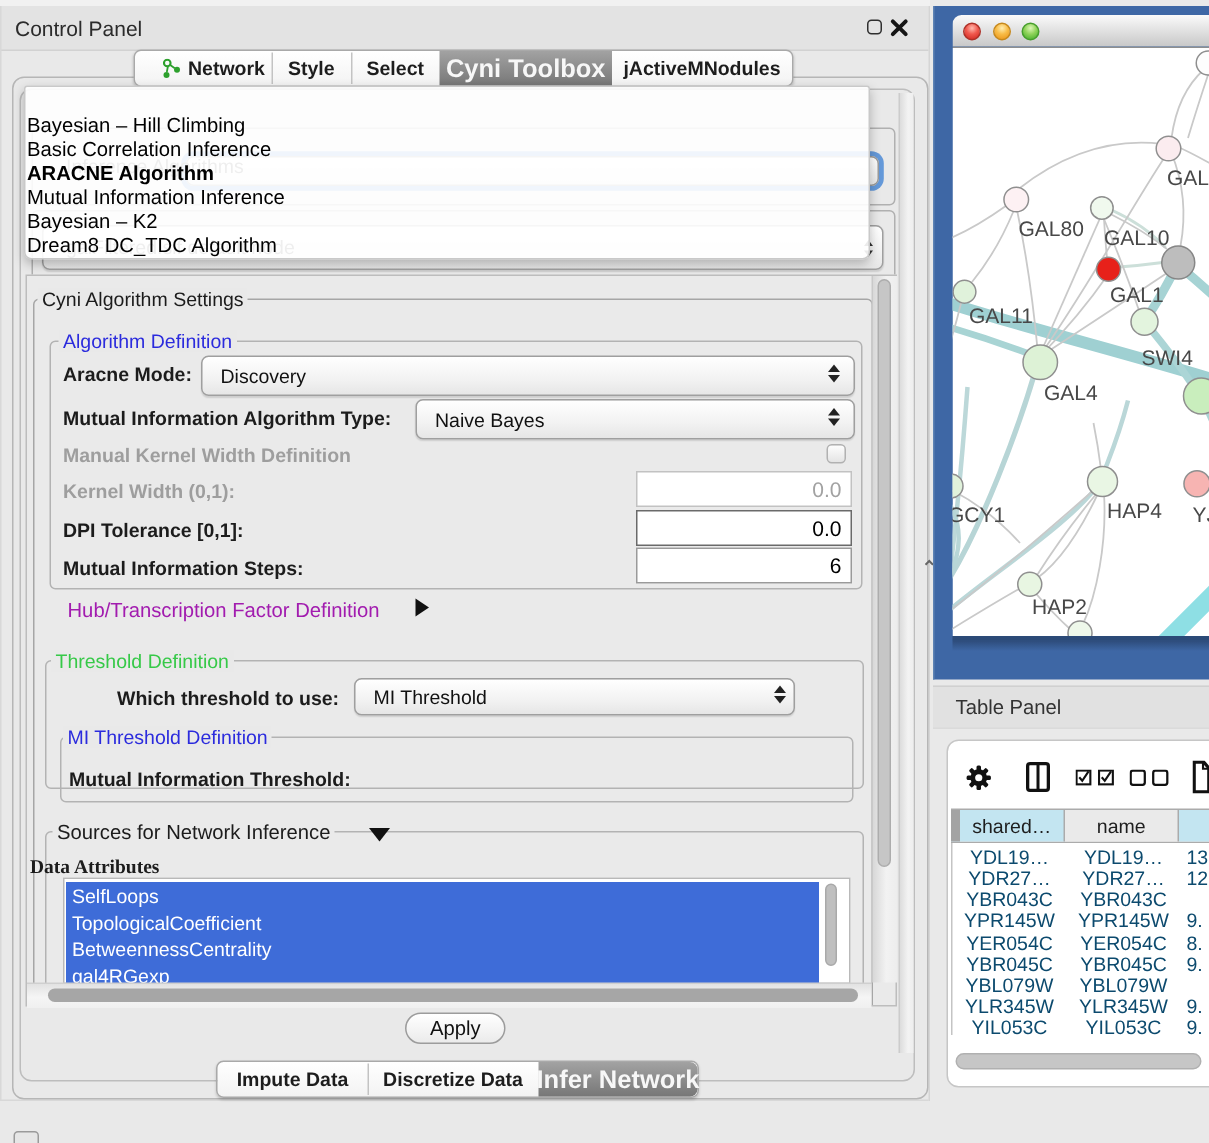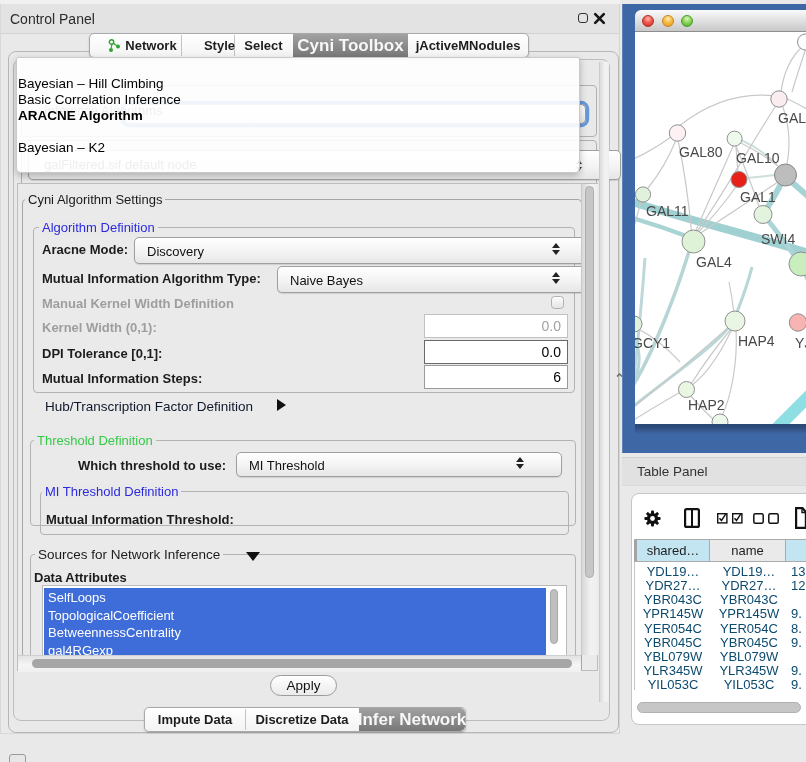--- a/index.html
+++ b/index.html
@@ -3,21 +3,21 @@
 <meta charset="utf-8">
 <style>
   html,body{margin:0;padding:0;}
   body{font-family:"Liberation Sans",sans-serif;background:#e9e9e9;}
   #stage{position:relative;width:806px;height:762px;overflow:hidden;background:#e9e9e9;font-family:"Liberation Sans",sans-serif;}
   .abs{position:absolute;}
   .lbl{position:absolute;font-size:13px;font-weight:bold;color:#1c1c1c;white-space:nowrap;}
   .glbl{position:absolute;font-size:13px;font-weight:bold;color:#9e9e9e;white-space:nowrap;}
   .grp{position:absolute;border:1px solid #aaaaaa;border-radius:4px;}
   .gtitle{position:absolute;font-size:13px;background:#e9e9e9;padding:0 3px;white-space:nowrap;z-index:3;}
-  .combo{position:absolute;border:1px solid #9f9f9f;border-radius:5px;background:linear-gradient(#ffffff,#f2f2f2 60%,#e6e6e6);box-shadow:0 1px 1px rgba(0,0,0,0.12);padding-left:32px;}
+  .combo{position:absolute;border:1px solid #9f9f9f;border-radius:5px;background:linear-gradient(#ffffff,#f2f2f2 60%,#e6e6e6);box-shadow:0 1px 1px rgba(0,0,0,0.12);}
   .combo .ct{position:absolute;left:12px;top:50%;transform:translateY(-50%);font-size:13px;color:#111;white-space:nowrap;}
   .carr{position:absolute;width:0;height:0;}
   .tfield{position:absolute;background:#fff;font-size:14px;color:#000;text-align:right;white-space:nowrap;}
   .tfield span{position:absolute;right:6px;top:50%;transform:translateY(-50%);}
   .seg{position:absolute;background:linear-gradient(#ffffff,#f3f3f3);border:1px solid #a9a9a9;border-radius:5px;box-shadow:0 1px 2px rgba(0,0,0,0.18);}
   .segtxt{position:absolute;top:0;height:100%;display:flex;align-items:center;justify-content:center;font-size:13px;font-weight:700;color:#1d1d1d;white-space:nowrap;}
   .segsel{position:absolute;top:0;height:100%;background:linear-gradient(#a2a2a2,#777777);display:flex;align-items:center;justify-content:center;font-size:17px;font-weight:700;color:#f7f7f7;white-space:nowrap;}
   .segsep{position:absolute;top:1px;bottom:1px;width:1px;background:#c3c3c3;}
 </style>
 </head>
@@ -43,21 +43,21 @@
   <div class="segsep" style="left:91px;"></div>
   <div class="segsep" style="left:144px;"></div>
   <div class="segtxt" style="left:0;width:91px;padding-left:14px;box-sizing:border-box;">
     <svg width="13" height="14" viewBox="0 0 13 14" style="margin-right:4px;">
           <circle cx="3.5" cy="3" r="2.2" fill="none" stroke="#2ea12e" stroke-width="1.4"></circle>
           <circle cx="3" cy="11" r="2" fill="#2ea12e"></circle>
           <circle cx="10" cy="7.5" r="2" fill="#2ea12e"></circle>
           <path d="M4 5 L3.2 9 M5 4 L8.5 6.5" stroke="#2ea12e" stroke-width="1.2"></path>
         </svg>
     Network</div>
-  <div class="segtxt" style="left:91px;width:53px;margin-left:12px;">Style</div>
+  <div class="segtxt" style="left:91px;width:53px;">Style</div>
   <div class="segtxt" style="left:144px;width:59px;">Select</div>
   <div class="segtxt" style="left:318px;width:120px;">jActiveMNodules</div>
 </div>
 
 <div class="grp" style="left:21px;top:85px;width:574px;height:50px;border-color:#b0b0b0;"></div>
 <div class="abs" style="left:124px;top:104px;width:462px;height:20px;border-radius:5px;background:linear-gradient(#ffffff,#e9e9e9);border:1px solid #9a9a9a;box-shadow:0 0 0 3.2px rgba(78,139,214,0.85);box-sizing:border-box;"></div>
 <div class="grp" style="left:21px;top:140px;width:574px;height:46px;border-color:#b0b0b0;"></div>
 <div class="combo" style="left:28px;top:150px;width:559px;height:28px;"></div>
 <div class="carr" style="left:576px;top:160px;border-left:3.5px solid transparent;border-right:3.5px solid transparent;border-bottom:4.5px solid #333;"></div>
 <div class="carr" style="left:576px;top:167px;border-left:3.5px solid transparent;border-right:3.5px solid transparent;border-top:4.5px solid #333;"></div>
@@ -98,41 +98,41 @@
   <div class="lbl" style="left:24px;top:162px;">DPI Tolerance [0,1]:</div>
   <div class="tfield" style="left:406px;top:156px;width:144px;height:24px;border:1.5px solid #6a6a6a;box-sizing:border-box;">
         <span>0.0</span>
       </div>
 
   <div class="lbl" style="left:24px;top:187px;">Mutual Information Steps:</div>
   <div class="tfield" style="left:406px;top:181px;width:144px;height:24px;border:1px solid #9a9a9a;box-sizing:border-box;">
         <span>6</span>
       </div>
 
-  <div class="abs" style="left:27px;top:215px;font-size:13.5px;color:#0f172a;white-space:nowrap;">Hub/Transcription Factor Definition</div>
+  <div class="abs" style="left:27px;top:215px;font-size:13.5px;color:#a21caf;white-space:nowrap;">Hub/Transcription Factor Definition</div>
   <div class="carr" style="left:259px;top:215px;border-top:6.5px solid transparent;border-bottom:6.5px solid transparent;border-left:9px solid #111;"></div>
 
   <div class="grp" style="left:12px;top:256px;width:544px;height:84px;border-color:#b3b3b3;"></div>
   <div class="gtitle" style="left:16px;top:249px;color:#36c948;">Threshold Definition</div>
 
   <div class="lbl" style="left:60px;top:274px;">Which threshold to use:</div>
   <div class="combo" style="left:218px;top:268px;width:292px;height:23px;">
         <span class="ct">MI Threshold</span>
       </div>
   <div class="carr" style="left:498px;top:272.5px;border-left:4px solid transparent;border-right:4px solid transparent;border-bottom:5px solid #222;"></div>
   <div class="carr" style="left:498px;top:280px;border-left:4px solid transparent;border-right:4px solid transparent;border-top:5px solid #222;"></div>
 
   <div class="grp" style="left:22px;top:307px;width:527px;height:42px;border-color:#b3b3b3;"></div>
   <div class="gtitle" style="left:24px;top:300px;color:#2b2bdd;">MI Threshold Definition</div>
   <div class="lbl" style="left:28px;top:328px;">Mutual Information Threshold:</div>
 
   <div class="grp" style="left:12px;top:370px;width:544px;height:140px;border-color:#b3b3b3;"></div>
   <div class="abs" style="left:17px;top:363px;font-size:13.5px;color:#1c1c1c;background:#eaeaea;padding:0 3px;white-space:nowrap;z-index:3;">Sources for Network Inference</div>
   <div class="carr" style="left:228px;top:368px;border-left:7px solid transparent;border-right:7px solid transparent;border-top:9px solid #111;z-index:4;"></div>
-  <div class="lbl" style="left:16px;top:386px;">Data Attributes</div>
+  <div class="lbl" style="left:2px;top:386px;font-family:Liberation Serif, serif;">Data Attributes</div>
   <div class="abs" style="left:24px;top:401px;width:525px;height:71px;background:#ffffff;border:1px solid #b9b9b9;box-sizing:border-box;">
     <div style="position:absolute;left:1px;top:2px;width:502px;height:68px;background:#3e6cd8;"></div>
     <div style="position:absolute;left:5px;top:4px;font-size:13px;color:#fff;">SelfLoops</div>
     <div style="position:absolute;left:5px;top:21.5px;font-size:13px;color:#fff;">TopologicalCoefficient</div>
     <div style="position:absolute;left:5px;top:39px;font-size:13px;color:#fff;">BetweennessCentrality</div>
     <div style="position:absolute;left:5px;top:56.5px;font-size:13px;color:#fff;">gal4RGexp</div>
     <div style="position:absolute;left:507px;top:3px;width:8px;height:55px;background:#bfbfbf;border:1px solid #a9a9a9;border-radius:4px;box-sizing:border-box;"></div>
   </div>
 </div>
 
@@ -153,21 +153,23 @@
 </div>
 
 <svg class="abs" style="left:616px;top:372px;" width="7" height="7" viewBox="0 0 7 7">
       <path d="M1 4.5 L3.5 2 L6 4.5" fill="none" stroke="#666" stroke-width="1.3"></path>
     </svg>
 
 <div class="abs" style="left:16px;top:57px;width:564px;height:116px;background:rgba(255,255,255,0.90);border:1px solid #c9c9c9;border-radius:2px 2px 5px 5px;box-shadow:0 3px 7px rgba(0,0,0,0.25);box-sizing:border-box;z-index:50;">
   <div style="position:absolute;left:1px;top:18px;font-size:13.5px;color:#000;">Bayesian – Hill Climbing</div>
   <div style="position:absolute;left:1px;top:34px;font-size:13.5px;color:#000;">Basic Correlation Inference</div>
   <div style="position:absolute;left:1px;top:50px;font-size:13.5px;color:#000;font-weight:bold;">ARACNE Algorithm</div>
+  <div style="position:absolute;left:1px;top:66px;font-size:13.5px;color:#000;">Mutual Information Inference</div>
   <div style="position:absolute;left:1px;top:82px;font-size:13.5px;color:#000;">Bayesian – K2</div>
+  <div style="position:absolute;left:1px;top:98px;font-size:13.5px;color:#000;">Dream8 DC_TDC Algorithm</div>
 </div>
 
 <div class="abs" style="left:622px;top:4px;width:184px;height:449px;background:#3e67a5;border-left:1.5px solid #5e83b4;box-sizing:border-box;"></div>
 <div class="abs" id="netwin" style="left:635px;top:10px;width:171px;height:414px;">
   <div class="abs" style="left:0;top:0;width:171px;height:22px;background:linear-gradient(#fafafa,#c8c8c8);border-radius:6px 0 0 0;border-bottom:1px solid #8e8e8e;box-sizing:border-box;"></div>
   <div class="abs" style="left:7px;top:5px;width:12px;height:12px;border-radius:50%;background:radial-gradient(circle at 50% 28%,#ffb9ae 0%,#f0594e 45%,#da372f 80%);border:1px solid #ad3128;box-sizing:border-box;"></div>
   <div class="abs" style="left:26.5px;top:5px;width:12px;height:12px;border-radius:50%;background:radial-gradient(circle at 50% 28%,#ffedb0 0%,#f8bc47 45%,#efa026 80%);border:1px solid #c6881c;box-sizing:border-box;"></div>
   <div class="abs" style="left:46px;top:5px;width:12px;height:12px;border-radius:50%;background:radial-gradient(circle at 50% 28%,#dcf6b6 0%,#90d35a 45%,#5cba3a 80%);border:1px solid #479e2d;box-sizing:border-box;"></div>
   <svg class="abs" style="left:0;top:22px;" width="171" height="392" viewBox="0 0 171 392" id="netsvg">
     <rect x="0" y="0" width="171" height="392" fill="#ffffff"></rect>
@@ -284,21 +286,21 @@
 <svg class="abs" style="left:753px;top:513px;" width="27" height="11" viewBox="0 0 27 11">
   <rect x="0.8" y="0.8" width="9.4" height="9.4" rx="1.5" fill="none" stroke="#111" stroke-width="1.5"></rect>
   <rect x="15.8" y="0.8" width="9.4" height="9.4" rx="1.5" fill="none" stroke="#111" stroke-width="1.5"></rect>
 </svg>
 <svg class="abs" style="left:795px;top:507px;" width="12" height="22" viewBox="0 0 12 22">
   <path d="M1.1 1.1 L7.5 1.1 L10.9 5 L10.9 20.9 L1.1 20.9 Z" fill="none" stroke="#111" stroke-width="2.2"></path>
   <path d="M7 1.5 L7 5.5 L10.5 5.5" fill="none" stroke="#111" stroke-width="1.4"></path>
 </svg>
 
 <div class="abs" style="left:634px;top:539px;width:172px;height:23px;border-top:1px solid #ababab;border-bottom:1px solid #ababab;box-sizing:border-box;">
-  <div style="position:absolute;left:0;top:0;width:76px;height:100%;background:#c3e5f1;border-left:3px solid #a3a3a3;border-right:1px solid #ababab;box-sizing:border-box;display:flex;align-items:center;justify-content:center;font-size:13px;color:#1e1e1e;">shared…</div>
+  <div style="position:absolute;left:0;top:0;width:76px;height:100%;background:#c3e5f1;border-left:6px solid #a3a3a3;border-right:1px solid #ababab;box-sizing:border-box;display:flex;align-items:center;justify-content:center;font-size:13px;color:#1e1e1e;">shared…</div>
   <div style="position:absolute;left:76px;top:0;width:76px;height:100%;background:#eaeaea;border-right:1px solid #ababab;box-sizing:border-box;display:flex;align-items:center;justify-content:center;font-size:13px;color:#1e1e1e;">name</div>
   <div style="position:absolute;left:152px;top:0;width:22px;height:100%;background:#c3e5f1;display:flex;align-items:center;justify-content:flex-end;font-size:13px;color:#1e1e1e;"></div>
 </div>
 
 <div class="abs" id="trows" style="left:634px;top:562px;width:172px;height:128px;overflow:hidden;font-size:13px;color:#0c4a6e;border-left:1px solid #c4c4c4;box-sizing:border-box;">
       <div style="position:absolute;left:0;top:2.1px;width:100%;height:14.1px;">
         <span style="position:absolute;left:0;width:76px;text-align:center;">YDL19…</span>
         <span style="position:absolute;left:76px;width:76px;text-align:center;">YDL19…</span>
         <span style="position:absolute;left:156px;">13</span>
       </div>

